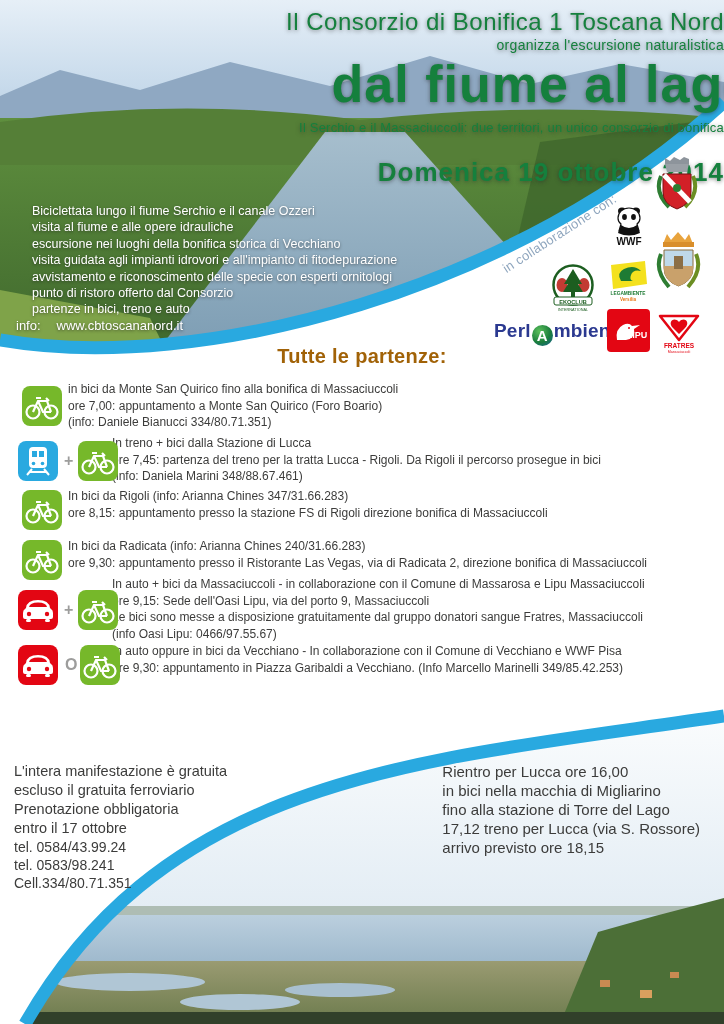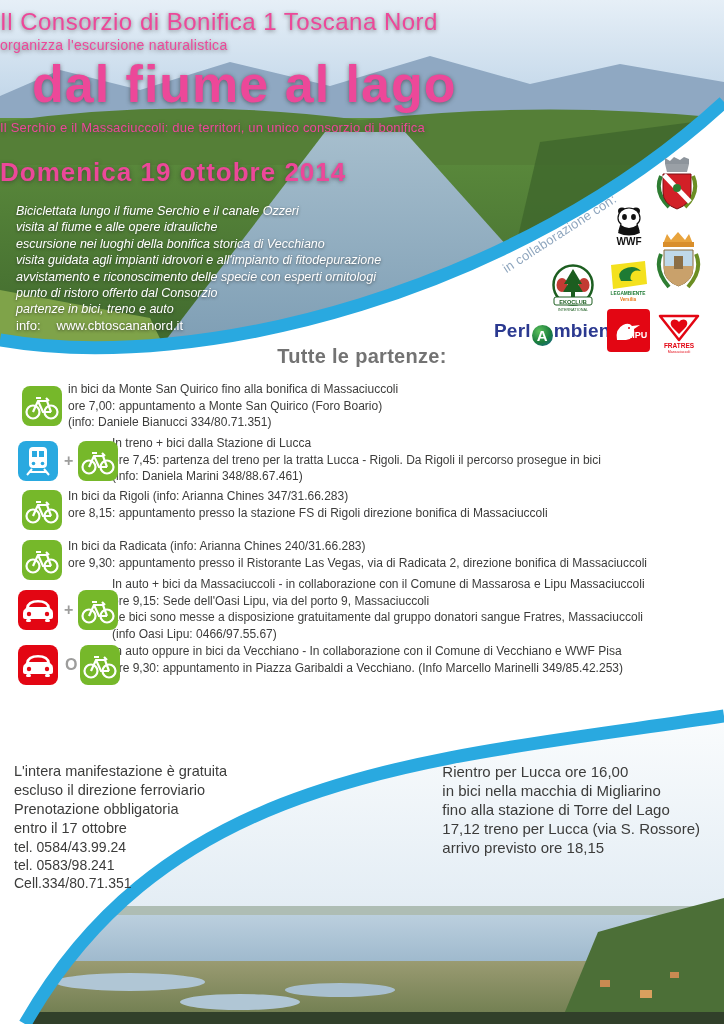--- a/index.html
+++ b/index.html
@@ -1,43 +1,43 @@
 <!DOCTYPE html>
 <html><head>
 <meta charset="utf-8">
 <style>
   html,body{margin:0;padding:0;background:#888;}
   #poster{position:relative;width:724px;height:1024px;margin:0 auto;background:#fff;overflow:hidden;
           font-family:"Liberation Sans",sans-serif;}
   #poster svg{display:block;}
   .abs{position:absolute;}
   
-  .hero-text{position:absolute;left:0;width:724px;text-align:left;color:#ec4899;
+  .hero-text{position:absolute;left:0;width:724px;text-align:right;color:#15803d;
              text-shadow:0 1px 4px rgba(40,40,40,.55);}
   .org{top:8px;font-size:24px;letter-spacing:.5px;}
   .sub{top:37px;font-size:14px;letter-spacing:.3px;}
   .title{top:54px;font-size:52px;font-weight:bold;letter-spacing:1px;padding-left:32px;}
   .tagline{top:120px;font-size:13px;letter-spacing:.2px;}
   .dateline{top:157px;font-size:26px;font-weight:bold;letter-spacing:1px;}
-  .bullets{position:absolute;left:16px;top:203px;color:#fff;font-size:12.5px;line-height:16.4px;
-           text-shadow:0 1px 3px rgba(30,30,30,.6);font-style:italic;}
+  .bullets{position:absolute;left:32px;top:203px;color:#fff;font-size:12.5px;line-height:16.4px;
+           text-shadow:0 1px 3px rgba(30,30,30,.6);}
   .inforow{position:absolute;left:16px;top:318px;color:#fff;font-size:13px;
            text-shadow:0 1px 3px rgba(30,30,30,.6);}
   .inforow .url{margin-left:16px;}
   
   .collab-label{position:absolute;left:504px;top:262px;width:160px;color:#8FA6BE;font-size:13px;
                 transform:rotate(-33deg);transform-origin:left center;letter-spacing:.3px;}
   .logo{position:absolute;}
   .logo-perlambiente{position:absolute;left:494px;top:320px;color:#2B3990;font-weight:bold;
                      font-size:19px;letter-spacing:.2px;}
   .logo-perlambiente .globe{display:inline-block;width:21px;height:21px;border-radius:50%;
       background:radial-gradient(circle at 35% 30%,#5cc05c,#1b7e3c 55%,#155f9e);color:#fff;
       text-align:center;line-height:21px;font-size:15px;vertical-align:-4px;margin:0 1px;}
   
-  .heading{position:absolute;left:0;top:345px;width:724px;text-align:center;color:#737373;
+  .heading{position:absolute;left:0;top:345px;width:724px;text-align:center;color:#a16207;
            font-size:20px;font-weight:bold;letter-spacing:.3px;}
   .dep{position:absolute;left:0;width:724px;}
   .dep .txt{color:#3C3C3B;font-size:12px;line-height:16.5px;white-space:nowrap;}
   .dep .txt.ind1{margin-left:68px;}
   .dep .txt.ind2{margin-left:112px;}
   .sq{position:absolute;width:40px;height:40px;border-radius:8px;}
   .sq.green{background:#76B82A;}
   .sq.red{background:#E30613;}
   .sq.blue{background:#29A9E0;}
   .sep{position:absolute;color:#9D9D9C;font-size:16px;font-weight:bold;}
@@ -333,21 +333,21 @@
     <rect x="600" y="290" width="10" height="7" fill="#C98A52"></rect>
     <rect x="640" y="300" width="12" height="8" fill="#D9A05E"></rect>
     <rect x="670" y="282" width="9" height="6" fill="#C98A52"></rect>
     <rect y="322" width="724" height="12" fill="#31402A"></rect>
     <path d="M0,0 H724 V26 C430,70 170,80 25,334 L0,334 Z" fill="#FFFFFF"></path>
     <path d="M724,26 C430,70 170,80 25,334" fill="none" stroke="#29A9E0" stroke-width="13"></path>
   </svg>
 
   <div class="foot-left">
     <div class="big">L'intera manifestazione è gratuita</div>
-    <div class="big">escluso il direzione ferroviario</div>
+    <div class="big">escluso il gratuita ferroviario</div>
     <div class="big">Prenotazione obbligatoria</div>
     <div class="big">entro il 17 ottobre</div>
     <div class="small">tel. 0584/43.99.24</div>
     <div class="small">tel. 0583/98.241</div>
     <div class="small">Cell.334/80.71.351</div>
   </div>
 
   <div class="foot-right">
     <div>Rientro per Lucca ore 16,00</div>
     <div>in bici nella macchia di Migliarino</div>

